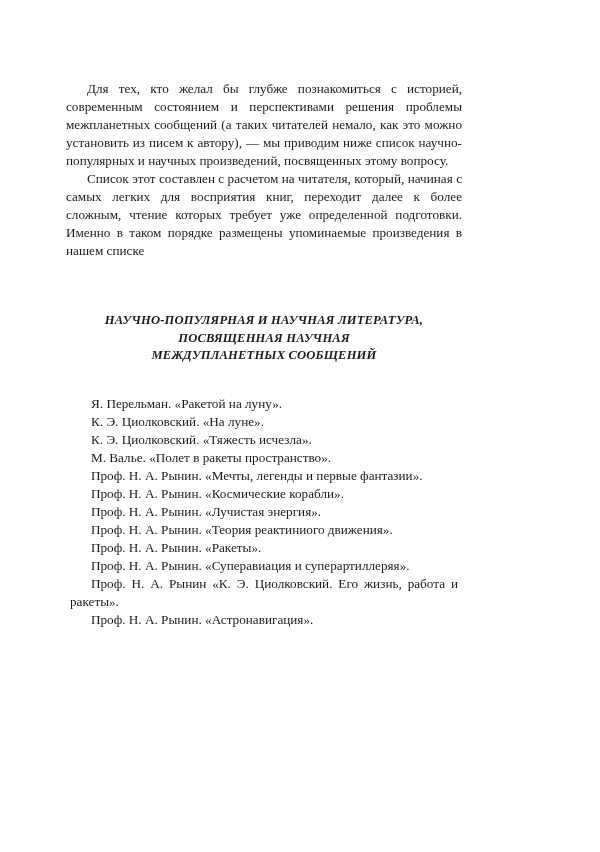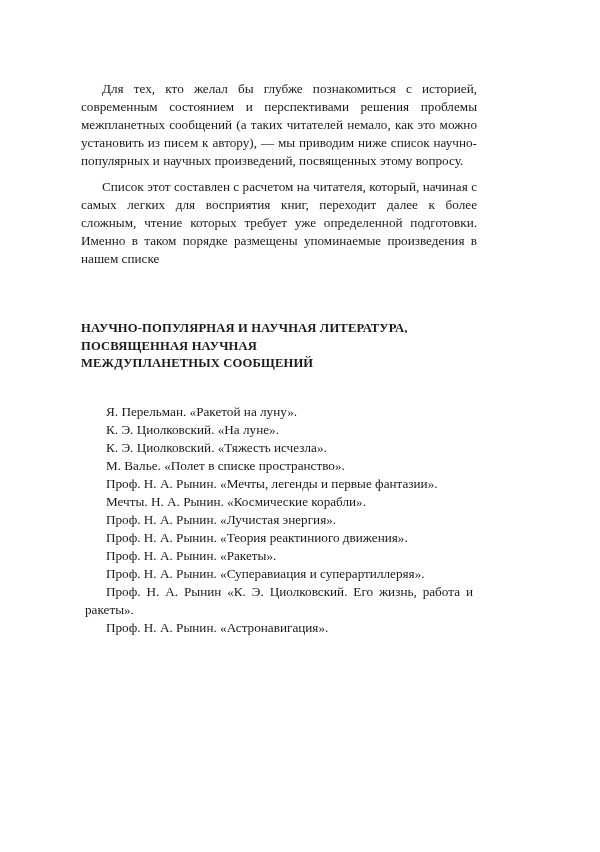--- a/index.html
+++ b/index.html
@@ -19,46 +19,48 @@
   .page {
     position: relative;
     width: 600px;
     height: 852px;
     background: #ffffff;
   }
 
   
   .textblock {
     position: absolute;
-    left: 81px;
+    left: 66px;
     top: 80px;
     width: 396px;
   }
 
   .para {
     margin: 0;
     text-align: justify;
     text-justify: inter-word;
     text-indent: 21px;
     font-size: 13.2px;
     line-height: 18px;
     hyphens: manual;
     -webkit-hyphens: manual;
   }
 
   .para + .para {
-    margin-top: 8px;
+    margin-top: 0;
   }
 
   .heading {
     margin: 0;
+    text-align: center;
     font-weight: bold;
     font-size: 12.6px;
     line-height: 17.5px;
     letter-spacing: 0.15px;
+    font-style: italic;
   }
 
   .heading-line {
     display: block;
     white-space: nowrap;
   }
 
   .booklist {
     margin: 4px;
     padding: 0;
@@ -102,23 +104,23 @@
       <span class="heading-line">ПОСВЯЩЕННАЯ НАУЧНАЯ</span>
       <span class="heading-line">МЕЖДУПЛАНЕТНЫХ СООБЩЕНИЙ</span>
     </h2>
 
     <div class="gap-after-heading"></div>
 
     <ul class="booklist">
       <li class="book-entry">Я. Перельман. «Ракетой на луну».</li>
       <li class="book-entry">К. Э. Циолковский. «На луне».</li>
       <li class="book-entry">К. Э. Циолковский. «Тяжесть исчезла».</li>
-      <li class="book-entry">М. Валье. «Полет в списке пространство».</li>
+      <li class="book-entry">М. Валье. «Полет в ракеты пространство».</li>
       <li class="book-entry">Проф. Н. А. Рынин. «Мечты, легенды и первые фантазии».</li>
-      <li class="book-entry">Мечты. Н. А. Рынин. «Космические корабли».</li>
+      <li class="book-entry">Проф. Н. А. Рынин. «Космические корабли».</li>
       <li class="book-entry">Проф. Н. А. Рынин. «Лучистая энергия».</li>
       <li class="book-entry">Проф. Н. А. Рынин. «Теория реактиниого движения».</li>
       <li class="book-entry">Проф. Н. А. Рынин. «Ракеты».</li>
       <li class="book-entry">Проф. Н. А. Рынин. «Суперавиация и суперартиллеряя».</li>
       <li class="book-entry wrapped">Проф. Н. А. Рынин «К. Э. Циолковский. Его жизнь, работа и ракеты».</li>
       <li class="book-entry">Проф. Н. А. Рынин. «Астронавигация».</li>
     </ul>
 
   </div>
 </div>

